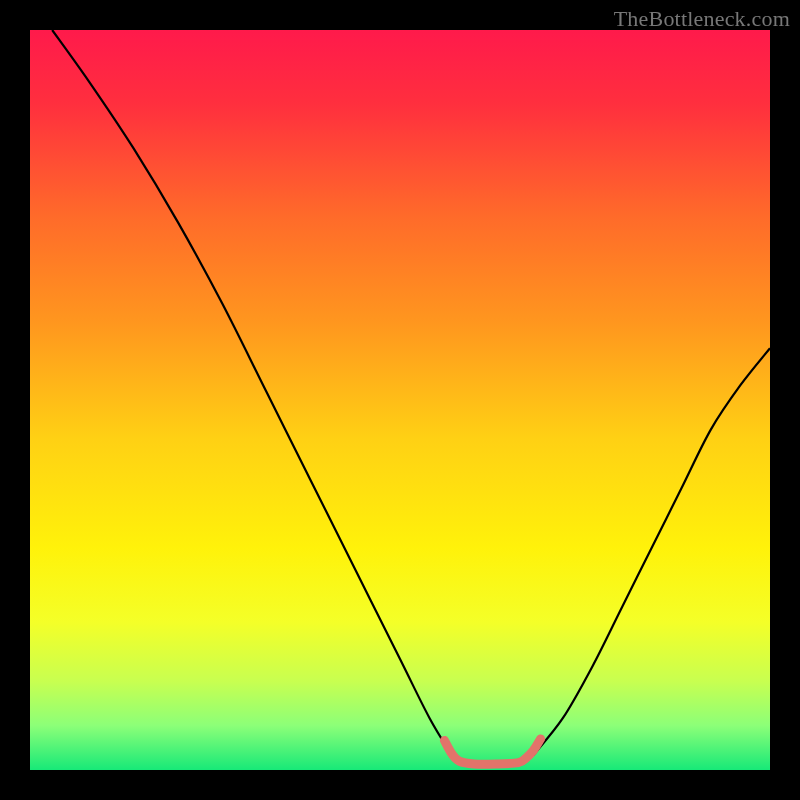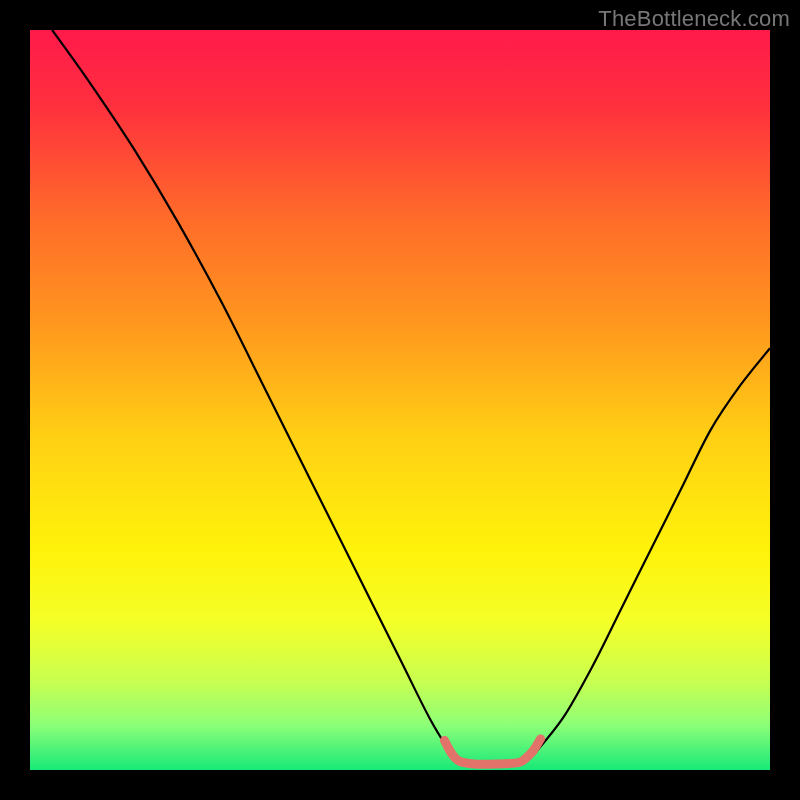--- a/index.html
+++ b/index.html
@@ -37,21 +37,21 @@
     position: absolute;
     left: 0;
     top: 0;
     width: 100%;
     height: 100%;
   }
   .watermark {
     position: absolute;
     top: 6px;
     right: 10px;
-    font-family: Liberation Sans, sans-serif;
+    font-family: Liberation Serif, serif;
     font-size: 22px;
     color: #777;
     letter-spacing: 0.2px;
     user-select: none;
   }
 </style>
 </head>
 <body>
 
 <div class="frame">

